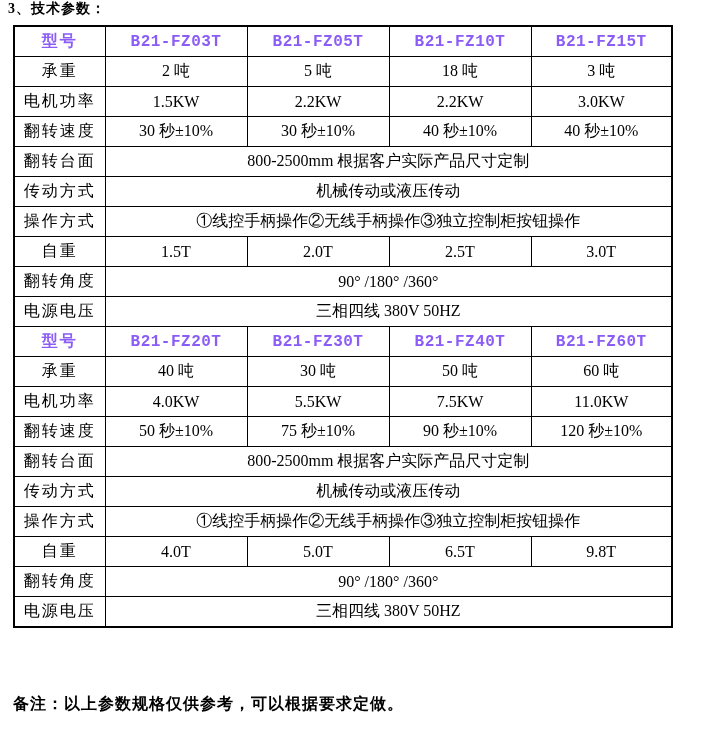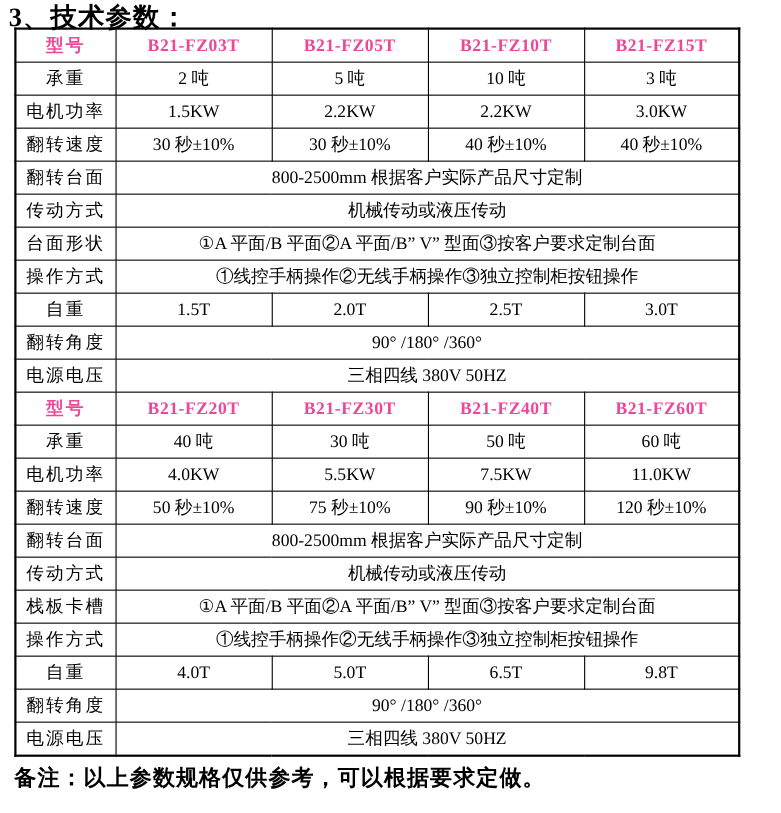--- a/index.html
+++ b/index.html
@@ -13,21 +13,21 @@
     height: 739px;
     font-family: "Liberation Serif", "DejaVu Serif", serif;
     color: #000000;
     overflow: hidden;
   }
   .title {
     position: absolute;
     left: 8px;
     top: 0px;
     margin: 0;
-    font-size: 24px;
+    font-size: 14px;
     font-weight: bold;
     letter-spacing: 1px;
     white-space: nowrap;
   }
   table.spec-table {
     position: absolute;
     left: 13px;
     top: 25px;
     width: 658px;
     border-collapse: collapse;
@@ -41,37 +41,37 @@
     text-align: center;
     vertical-align: middle;
     font-size: 16px;
     white-space: nowrap;
     overflow: hidden;
   }
   td.lbl {
     letter-spacing: 2px;
   }
   tr.model-row td {
-    color: #ec4899;
+    color: #8b5cf6;
     font-weight: bold;
   }
   td.model {
-    font-family: Liberation Serif, serif;
+    font-family: Liberation Mono, monospace;
     font-size: 17px;
     letter-spacing: 0.5px;
   }
   td.model-lbl {
     font-size: 17px;
   }
   .note {
     position: absolute;
     left: 13px;
     top: 694px;
     margin: 0;
-    font-size: 20px;
+    font-size: 16px;
     font-weight: bold;
     letter-spacing: 1px;
     white-space: nowrap;
   }
 </style>
 </head>
 <body>
 
 <h1 class="title">3、技术参数：</h1>
 
@@ -90,21 +90,21 @@
       <td class="model">B21-FZ03T</td>
       <td class="model">B21-FZ05T</td>
       <td class="model">B21-FZ10T</td>
       <td class="model">B21-FZ15T</td>
     </tr>
 
     <tr>
       <td class="lbl">承重</td>
       <td class="val">2 吨</td>
       <td class="val">5 吨</td>
-      <td class="val">10 吨</td>
+      <td class="val">18 吨</td>
       <td class="val">3 吨</td>
     </tr>
 
     <tr>
       <td class="lbl">电机功率</td>
       <td class="val">1.5KW</td>
       <td class="val">2.2KW</td>
       <td class="val">2.2KW</td>
       <td class="val">3.0KW</td>
     </tr>
@@ -120,24 +120,20 @@
     <tr>
       <td class="lbl">翻转台面</td>
       <td class="val" colspan="4">800-2500mm 根据客户实际产品尺寸定制</td>
     </tr>
 
     <tr>
       <td class="lbl">传动方式</td>
       <td class="val" colspan="4">机械传动或液压传动</td>
     </tr>
 
-    <tr>
-      <td class="lbl">台面形状</td>
-      <td class="val" colspan="4">①A 平面/B 平面②A 平面/B” V” 型面③按客户要求定制台面</td>
-    </tr>
 
     <tr>
       <td class="lbl">操作方式</td>
       <td class="val" colspan="4">①线控手柄操作②无线手柄操作③独立控制柜按钮操作</td>
     </tr>
 
     <tr>
       <td class="lbl">自重</td>
       <td class="val">1.5T</td>
       <td class="val">2.0T</td>
@@ -190,24 +186,20 @@
     <tr>
       <td class="lbl">翻转台面</td>
       <td class="val" colspan="4">800-2500mm 根据客户实际产品尺寸定制</td>
     </tr>
 
     <tr>
       <td class="lbl">传动方式</td>
       <td class="val" colspan="4">机械传动或液压传动</td>
     </tr>
 
-    <tr>
-      <td class="lbl">栈板卡槽</td>
-      <td class="val" colspan="4">①A 平面/B 平面②A 平面/B” V” 型面③按客户要求定制台面</td>
-    </tr>
 
     <tr>
       <td class="lbl">操作方式</td>
       <td class="val" colspan="4">①线控手柄操作②无线手柄操作③独立控制柜按钮操作</td>
     </tr>
 
     <tr>
       <td class="lbl">自重</td>
       <td class="val">4.0T</td>
       <td class="val">5.0T</td>

